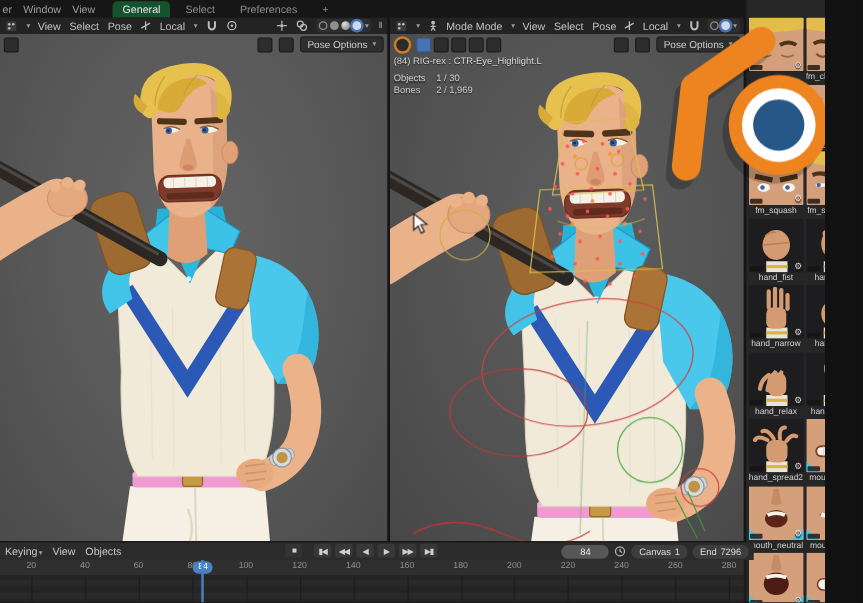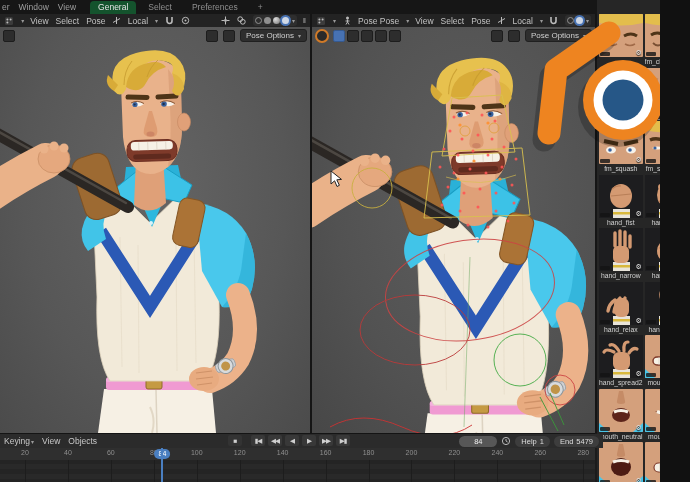--- a/index.html
+++ b/index.html
@@ -272,21 +272,21 @@
             <circle cx="3.4" cy="6.6" r="1" fill="#bbb"></circle>
           </svg>
     </span>
         <span class="caret">▾</span>
     <span class="icon-btn">
       <svg width="9" height="9" viewBox="0 0 9 9">
             <circle cx="4.5" cy="2" r="1.5" fill="#bbb"></circle>
             <path d="M4.5 3.5 L4.5 6 M2.5 5 L6.5 5 M3 8.5 L4.5 6 L6 8.5" stroke="#bbb" stroke-width="1" fill="none"></path>
           </svg>
     </span>
-    <span>Pose Pose</span>
+    <span>Mode Mode</span>
     <span class="caret">▾</span>
     <span id="vp2-menus" style="display:flex;gap:7px">
           <span class="hdr-menu">View</span>
           <span class="hdr-menu">Select</span>
           <span class="hdr-menu">Pose</span>
         </span>
     <span class="icon-btn">
       <svg width="9" height="9" viewBox="0 0 9 9">
             <path d="M4.5 1 L4.5 8 M1 6.5 L8 2.5" stroke="#bbb" stroke-width="1"></path>
           </svg>
@@ -312,20 +312,33 @@
     <span class="mini-btn"></span>
     <span class="mini-btn"></span>
     <span class="pose-options">
       <span class="mini-btn"></span>
       <span class="mini-btn"></span>
       <span class="btn">
             <span>Pose Options</span>
             <span class="caret">▾</span>
           </span>
     </span>
+  </div>
+  <div class="vp-overlay-text">
+    <div>(84) RIG-rex : CTR-Eye_Highlight.L</div>
+    <div class="vp-stats" id="vp2-stats">
+          <div class="row">
+            <span class="lbl">Objects</span>
+            <span>1 / 30</span>
+          </div>
+          <div class="row">
+            <span class="lbl">Bones</span>
+            <span>2 / 1,969</span>
+          </div>
+        </div>
   </div>
   <svg class="vp-art" width="283" height="406" viewBox="0 0 283 406">
     <g transform="translate(6.4,6.25) scale(1.05)">
           <use href="#char"></use>
         </g>
     <g stroke-width="1" fill="none" opacity=".9">
       <path d="M158 230 L152 400" stroke="#6aa85f" opacity=".55"></path>
       <polygon points="140,71 190,68 203,125 130,129" stroke="#d9c14e"></polygon>
       <polygon points="120,125 210,121 218,188 112,191" stroke="#d9c14e"></polygon>
       <circle cx="153" cy="104" r="5" stroke="#e0a040"></circle>
@@ -668,26 +681,26 @@
         </span>
     <span id="tl-fields">
       <span class="pill frame">
             <span>84</span>
           </span>
       <svg width="10" height="10" viewBox="0 0 10 10">
             <circle cx="5" cy="5" r="3.6" fill="none" stroke="#b8b8b8"></circle>
             <path d="M5 3 L5 5 L6.6 6" stroke="#b8b8b8" fill="none"></path>
           </svg>
       <span class="pill">
-            <span>Help</span>
+            <span>Canvas</span>
             <span>1</span>
           </span>
       <span class="pill">
             <span>End</span>
-            <span>5479</span>
+            <span>7296</span>
           </span>
     </span>
   </div>
   <div id="tl-ruler">
         <span class="tick" style="left:25px">20</span>
         <span class="tick" style="left:67.94px">40</span>
         <span class="tick" style="left:110.88px">60</span>
         <span class="tick" style="left:153.82px">80</span>
         <span class="tick" style="left:196.76px">100</span>
         <span class="tick" style="left:239.7px">120</span>

